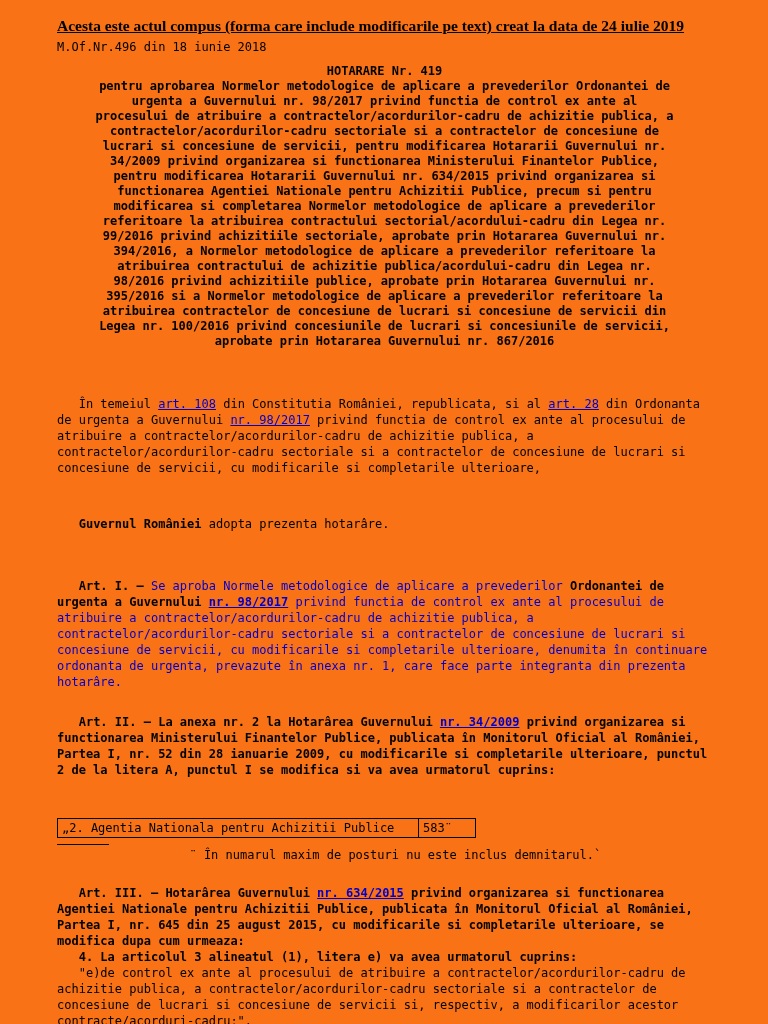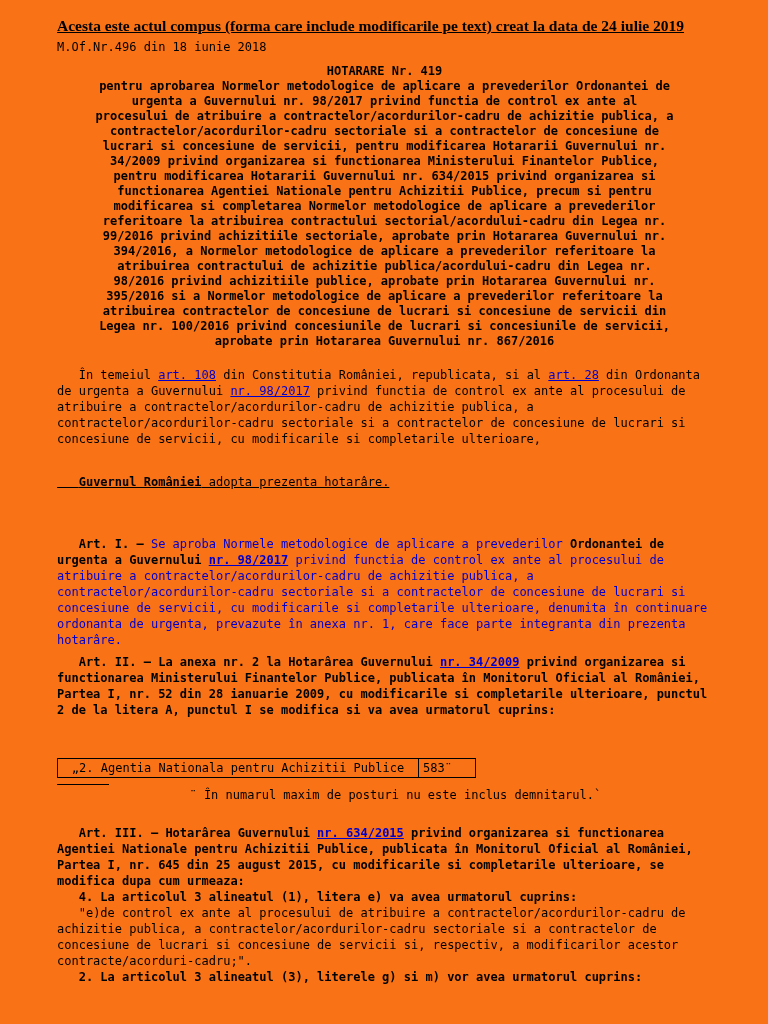--- a/index.html
+++ b/index.html
@@ -23,42 +23,41 @@
   }
   .mof-line { margin-top: 4px; }
   .title-block {
     margin-top: 9px;
     font-weight: bold;
     text-align: center;
     padding: 0 38px;
     line-height: 15px;
   }
   .para { white-space: pre-wrap; }
-  .preamble { margin-top: 18px; }
-  .adoption { margin-top: 27px; text-decoration: underline; }
+  .preamble { margin-top: 47px; }
+  .adoption { margin-top: 40px; }
   .art1 { margin-top: 46px; }
-  .art2 { margin-top: 6px; }
+  .art2 { margin-top: 24px; }
   .seg-plain { color: #000000; }
   .seg-bold { font-weight: bold; color: #000000; }
   .seg-boldblue { font-weight: normal; color: #0000cd; }
   a.seg-link { color: #0000cd; text-decoration: underline; }
   a.seg-linkbold { color: #0000cd; text-decoration: underline; font-weight: bold; }
   .annex-table {
     margin-top: 40px;
     width: 417px;
     border: 1px solid #000000;
     display: flex;
     align-items: stretch;
   }
   .annex-table .cell-left {
     flex: 1;
     padding: 1px 4px;
     border-right: 1px solid #000000;
     white-space: pre;
-    text-align: center;
   }
   .annex-table .cell-right {
     width: 48px;
     padding: 1px 4px;
     white-space: pre;
   }
   .footnote { margin-top: 6px; text-align: center; }
   .footnote-rule {
     width: 52px;
     border-top: 1.5px solid #000000;

